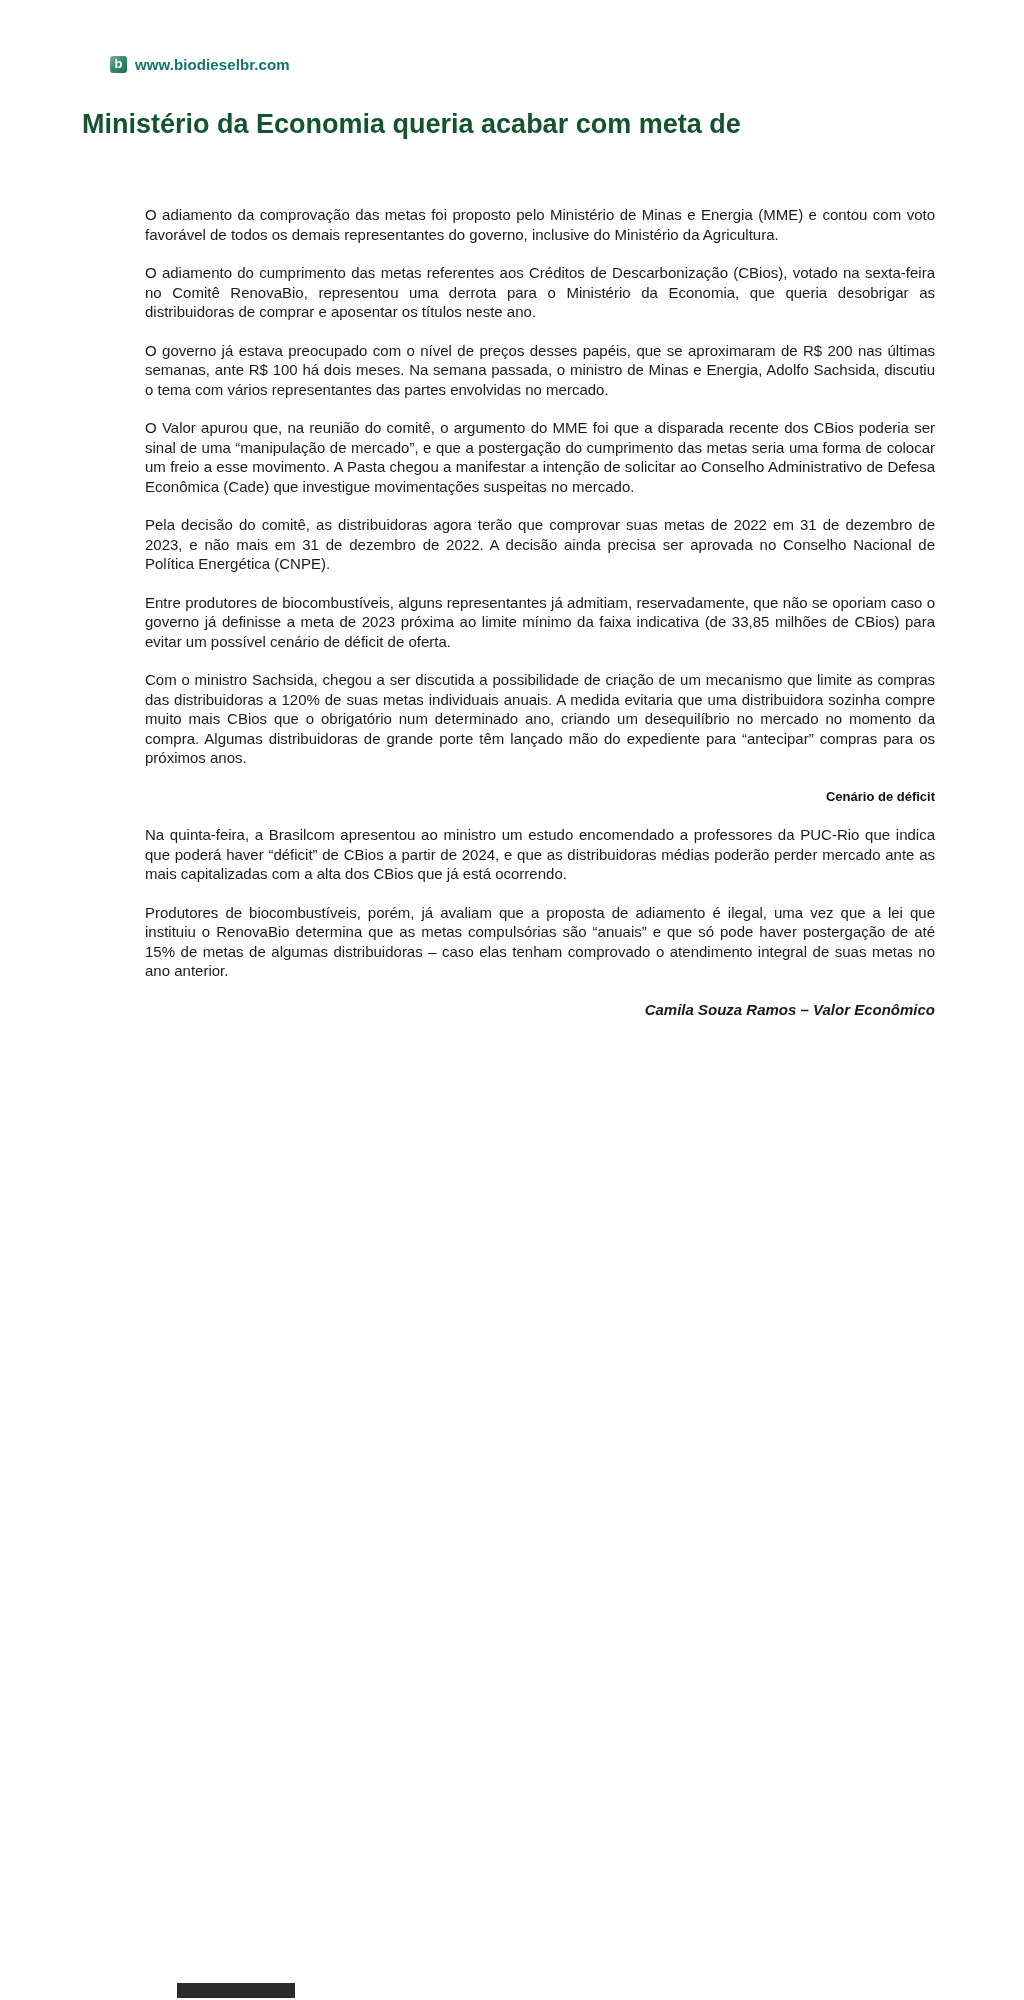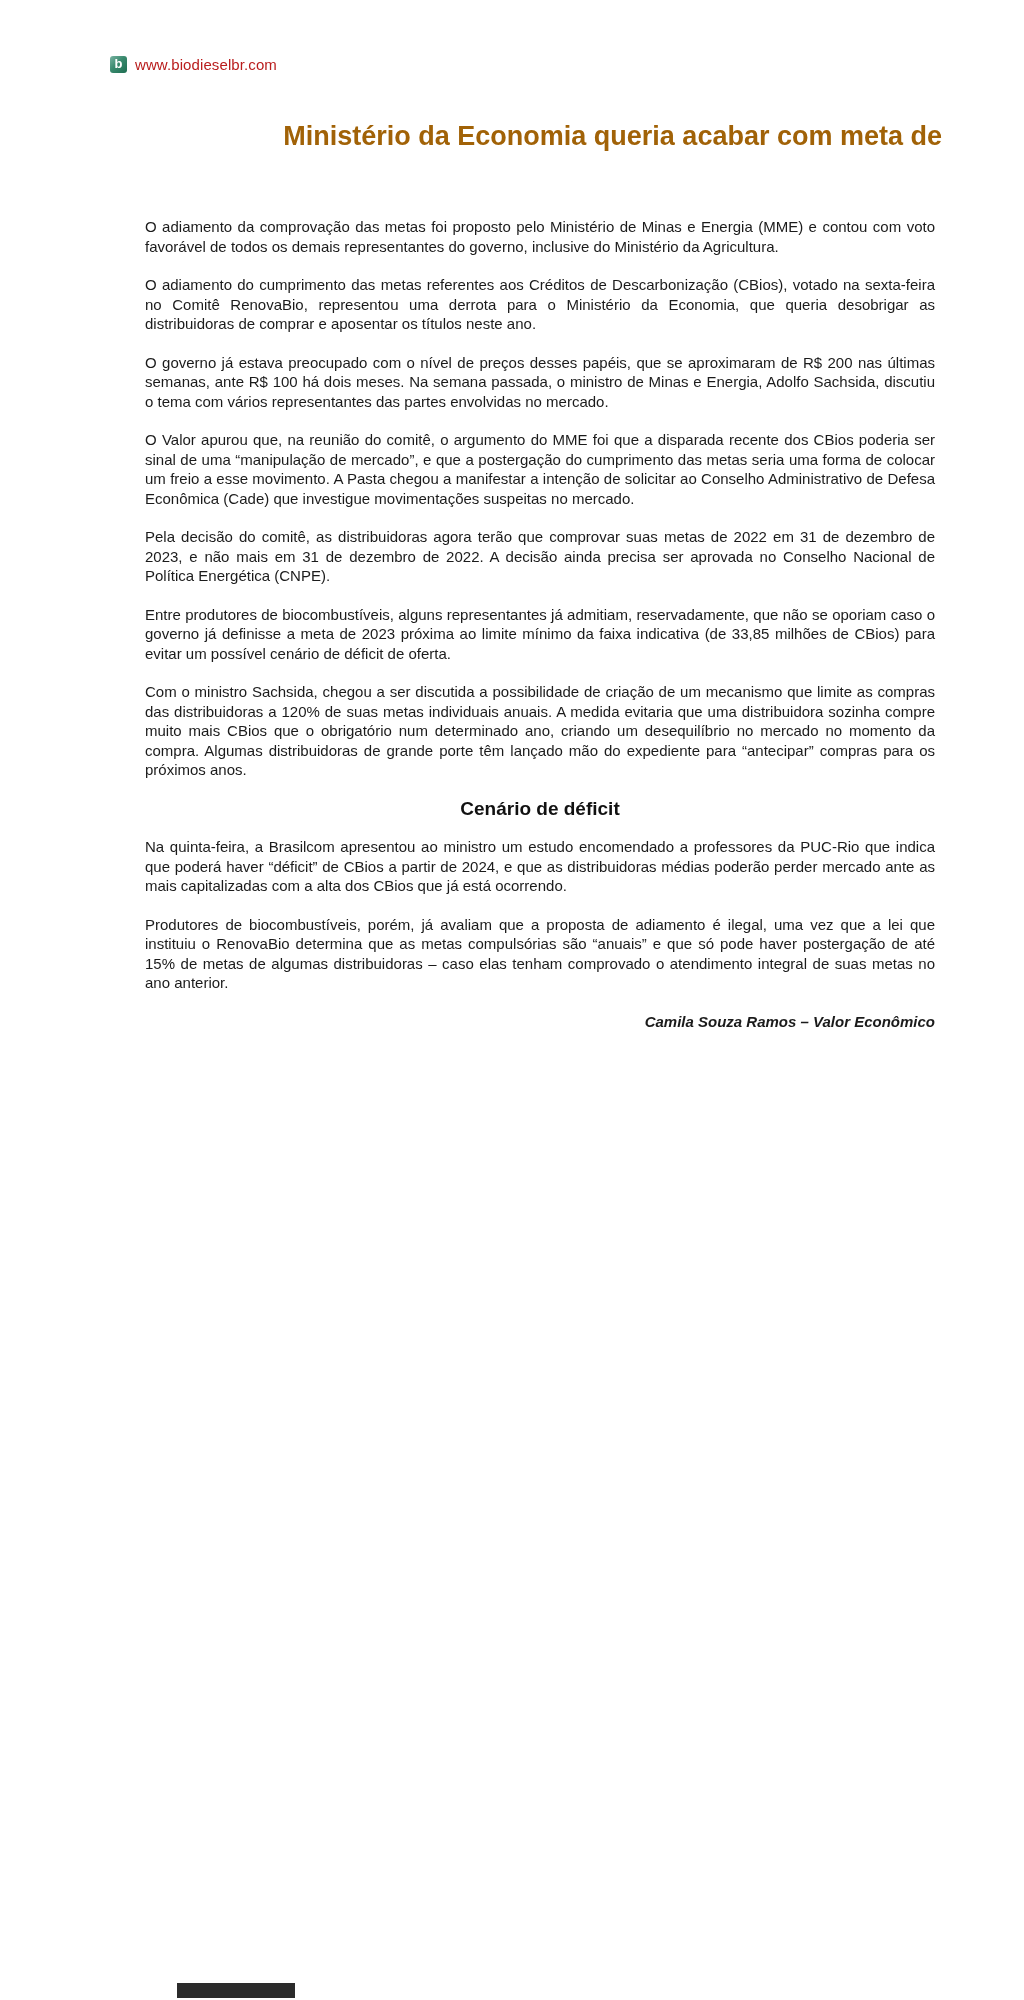--- a/index.html
+++ b/index.html
@@ -29,51 +29,51 @@
     background: linear-gradient(135deg, #7ab3a3 0%, #3a8a6e 45%, #1e6e52 100%);
     color: #ffffff;
     font-size: 13px;
     font-weight: 700;
     line-height: 16px;
     text-align: center;
     flex: 0 0 auto;
   }
   .domain {
     font-size: 15px;
-    font-weight: 400;
-    color: #b91c1c;
+    font-weight: 700;
+    color: #0f766e;
     letter-spacing: 0.1px;
   }
   h1.article-title {
-    margin: 44px auto 0 auto;
+    margin: 32px auto 0 auto;
     width: 860px;
-    text-align: right;
+    text-align: left;
     font-size: 27px;
     line-height: 38px;
     font-weight: 700;
-    color: #a16207;
+    color: #14532d;
   }
   h1.article-title span { display: block; }
   .article-body {
     margin: 62px 89px 0 145px;
     text-align: justify;
     font-size: 15px;
     line-height: 19.5px;
     color: #1b1b1b;
   }
   .article-body p {
     margin: 0 0 19px 0;
   }
   .article-body h2.section-heading {
     margin: 0 0 19px 0;
-    font-size: 19px;
+    font-size: 13px;
     line-height: 19.5px;
     font-weight: 700;
     color: #111111;
-    text-align: center;
+    text-align: right;
   }
   .article-body p.byline {
     font-weight: 700;
     font-style: italic;
     text-align: right;
   }
   .bottom-artifact {
     position: absolute;
     left: 177px;
     bottom: 2px;

